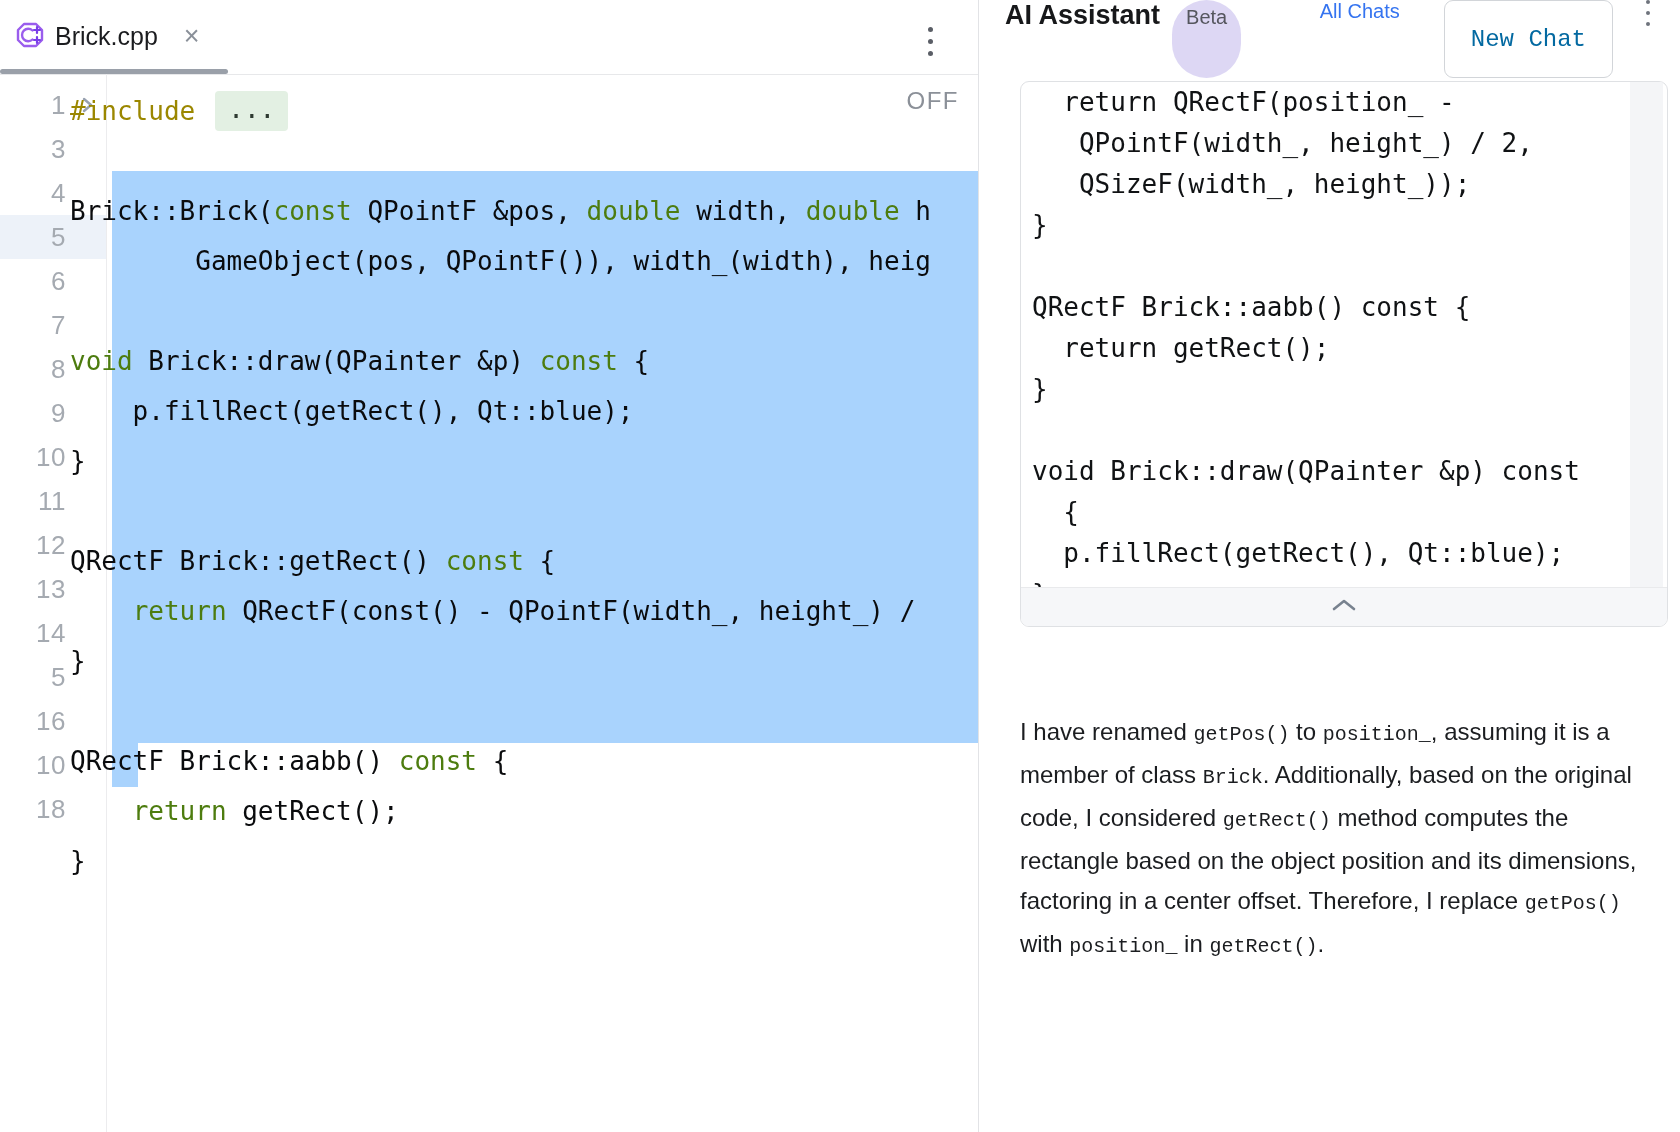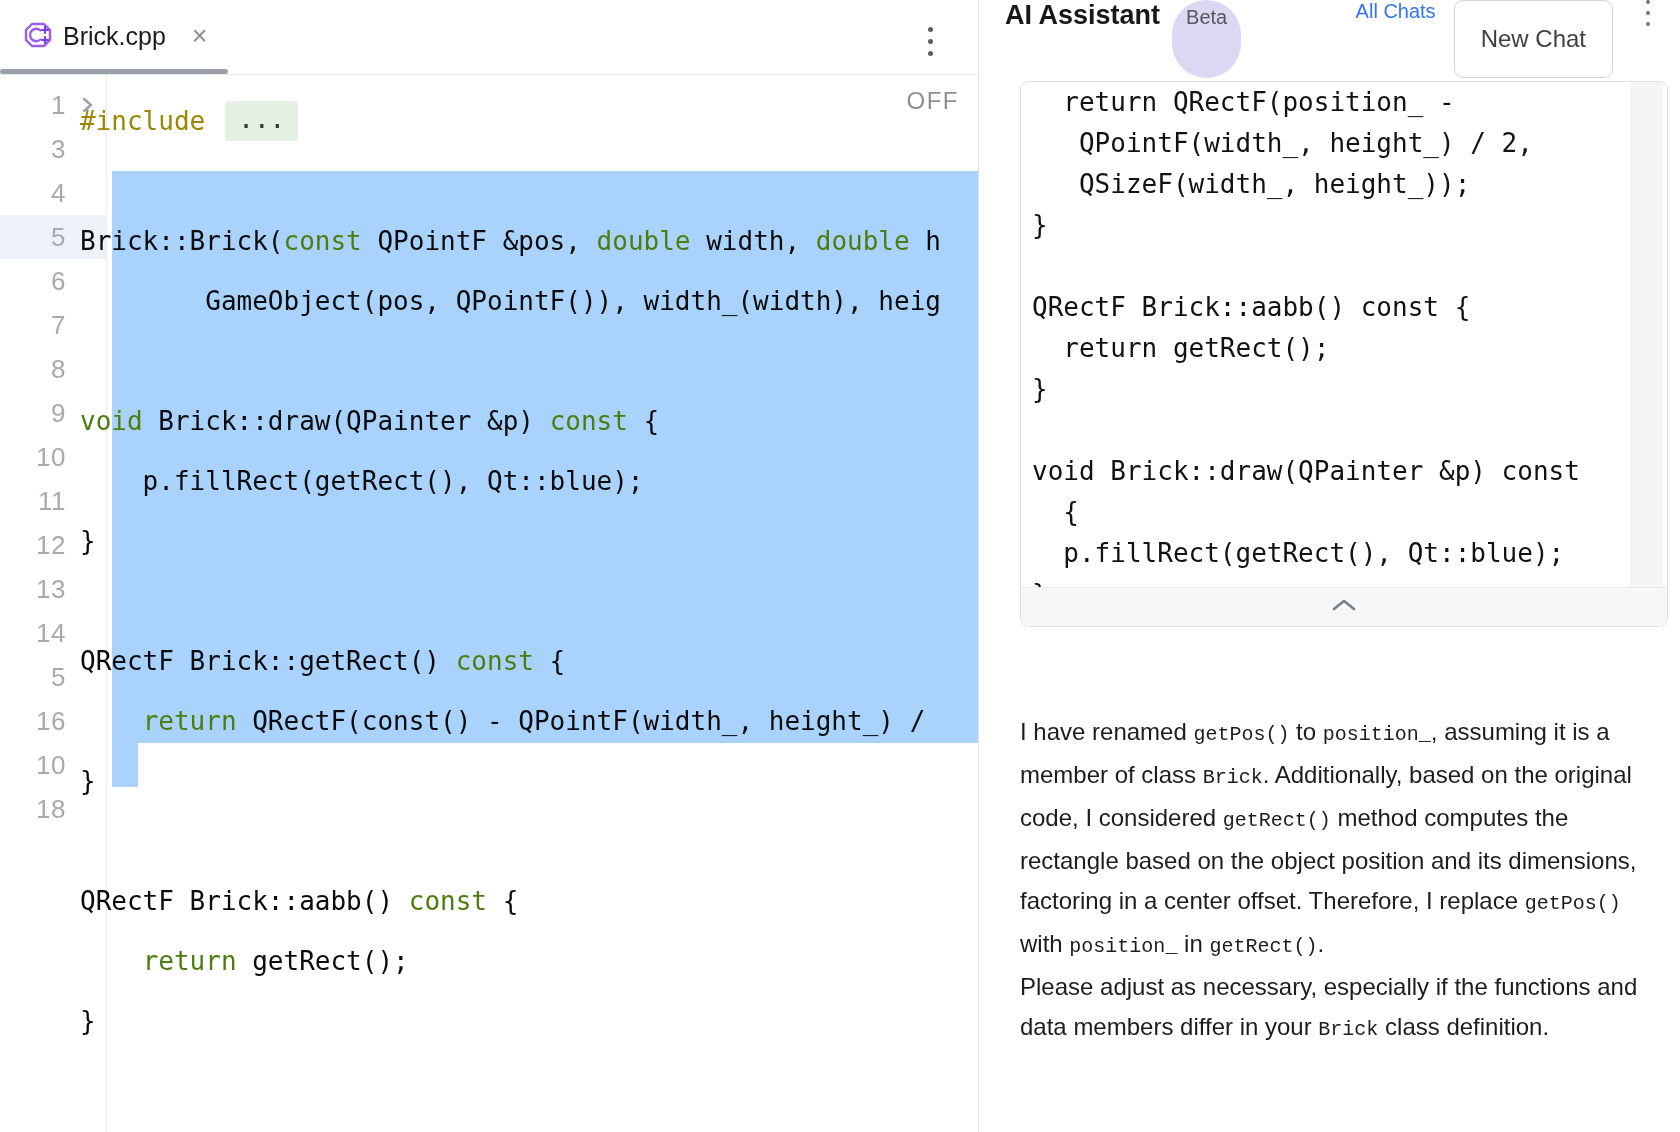--- a/index.html
+++ b/index.html
@@ -1,55 +1,55 @@
 <!DOCTYPE html>
 <html><head>
 <meta charset="utf-8">
 <style>
   html,body{margin:0;padding:0;background:#fff;}
   .canvas{position:relative;width:1680px;height:1132px;background:#ffffff;overflow:hidden;
           font-family:"Liberation Sans",sans-serif;-webkit-font-smoothing:antialiased;}
   
   .editor-pane{position:absolute;left:0;top:0;width:978px;height:1132px;background:#fff;}
   .tab-bar{position:relative;height:74px;border-bottom:1px solid #e7e8ea;}
-  .tab{position:absolute;left:0;top:0;height:73px;display:flex;align-items:center;padding-left:22px;}
+  .tab{position:absolute;left:0;top:0;height:73px;display:flex;align-items:center;padding-left:14px;}
   .tab-label{margin-left:9px;font-size:25px;color:#1b1c1f;}
   .tab-close{margin-left:26px;color:#8a9099;font-size:27px;line-height:27px;cursor:default;}
   .tab-underline{position:absolute;left:0;top:69px;width:228px;height:5px;background:#9aa0a9;border-radius:3px;}
   .kebab{display:flex;flex-direction:column;align-items:center;gap:7px;}
   .kebab i{width:5px;height:5px;border-radius:50%;background:#5a5e66;display:block;}
   .editor-kebab{position:absolute;left:928px;top:27px;}
   .editor-area{position:absolute;left:0;top:74px;right:0;bottom:0;overflow:hidden;}
   .gutter-line{position:absolute;left:106px;top:0;bottom:0;width:1px;background:#ececee;}
   .sel-main{position:absolute;left:112px;top:97px;width:866px;height:572px;background:#a9d3fd;}
   .sel-tail{position:absolute;left:112px;top:669px;width:26px;height:44px;background:#a9d3fd;}
   .caret-band{position:absolute;left:0;top:141px;width:106px;height:44px;background:#edf2f9;}
   .gutter-rows{position:absolute;left:0;top:9px;width:106px;}
   .gut-row{position:relative;height:44px;}
   .gut-num{position:absolute;right:40px;top:0;width:66px;height:44px;line-height:44px;text-align:right;
            font-size:26px;color:#a5aab1;letter-spacing:0.5px;}
   .gut-row .gut-num{right:40px;}
   .fold-ch{position:absolute;left:78px;top:13px;}
   .code-rows{position:absolute;left:0;top:9px;right:0;overflow:hidden;}
-  .code-row{margin:16px;height:44px;padding-left:64px;font-family:"DejaVu Sans Mono","Liberation Mono",monospace;
+  .code-row{margin:6px;height:44px;padding-left:64px;font-family:"DejaVu Sans Mono","Liberation Mono",monospace;
             font-size:26px;line-height:44px;white-space:pre;color:#0a0b0d;}
   .code-row .k{color:#4d7c0f;}
   .code-row .dir{color:#9b8700;}
   .fold-pill{display:inline-block;background:#e3f0e3;color:#2e3a31;border-radius:4px;height:40px;
              line-height:36px;padding:0 13px;margin-left:20px;vertical-align:top;margin-top:2px;}
   .off-label{position:absolute;right:19px;top:13px;font-size:24px;color:#8b9098;letter-spacing:1.5px;}
   
   .ai-pane{position:absolute;left:978px;top:0;width:702px;height:1132px;background:#fff;border-left:1px solid #e2e3e6;box-sizing:border-box;}
   .ai-header{position:absolute;left:0;top:0;right:0;height:78px;display:flex;
              padding:0 30px 0 26px;box-sizing:border-box;}
   .ai-title{font-size:27px;font-weight:bold;color:#17181a;}
   .beta-badge{margin-left:12px;background:#ddd7f4;color:#55565e;font-size:20px;padding:6px 14px;border-radius:999px;}
   .all-chats{margin-left:auto;color:#3574f0;font-size:20px;font-weight:500;cursor:default;}
-  .new-chat-btn{margin-left:18px;background:#fff;border:1.5px solid #d2d5d9;border-radius:9px;
-                padding:8px 26px;font-size:24px;color:#404040;font-family:Liberation Sans, sans-serif;cursor:default;}
+  .new-chat-btn{margin-left:44px;background:#fff;border:1.5px solid #d2d5d9;border-radius:9px;
+                padding:8px 26px;font-size:24px;color:#0369a1;font-family:Liberation Mono, monospace;cursor:default;}
   .ai-kebab{margin-left:33px;}
   .ai-kebab i{background:#6e737c;width:4px;height:4px;}
   .code-card{position:absolute;left:41px;top:81px;width:648px;height:546px;border:1.5px solid #dfe1e4;
              border-radius:9px;background:#fff;overflow:hidden;box-sizing:border-box;}
   .code-card pre{margin:0;padding:0 0 0 11px;font-family:"DejaVu Sans Mono","Liberation Mono",monospace;
                  font-size:26px;line-height:41px;color:#101214;white-space:pre;}
   .scroll-track{position:absolute;top:0;right:4px;width:33px;bottom:38px;background:#f4f5f7;}
   .card-footer{position:absolute;left:0;right:0;bottom:0;height:38px;background:#f6f7f9;border-top:1px solid #e9eaec;
                display:flex;align-items:center;justify-content:center;}
   .prose{position:absolute;left:41px;top:712px;width:641px;font-size:24px;line-height:40px;color:#1b1d20;}
@@ -199,16 +199,15 @@
         <span>
           <svg width="26" height="14" viewBox="0 0 26 14">
             <path d="M3 11 L13 3 L23 11" fill="none" stroke="#78828f" stroke-width="2.6" stroke-linecap="round" stroke-linejoin="round"></path>
           </svg>
         </span>
       </div>
     </div>
 
     <div class="prose">
         <p><span>I have renamed </span><span class="m">getPos()</span><span> to </span><span class="m">position_</span><span>, assuming it is a member of class </span><span class="m">Brick</span><span>. Additionally, based on the original code, I considered </span><span class="m">getRect()</span><span> method computes the rectangle based on the object position and its dimensions, factoring in a center offset. Therefore, I replace </span><span class="m">getPos()</span><span> with </span><span class="m">position_</span><span> in </span><span class="m">getRect()</span><span>.</span></p>
-        <p><span>Please adjust as necessary, especially if the functions and data members differ in your </span><span class="m">Brick</span><span> class definition.</span></p>
       </div>
   </div>
 </div>
 
 </body></html>

